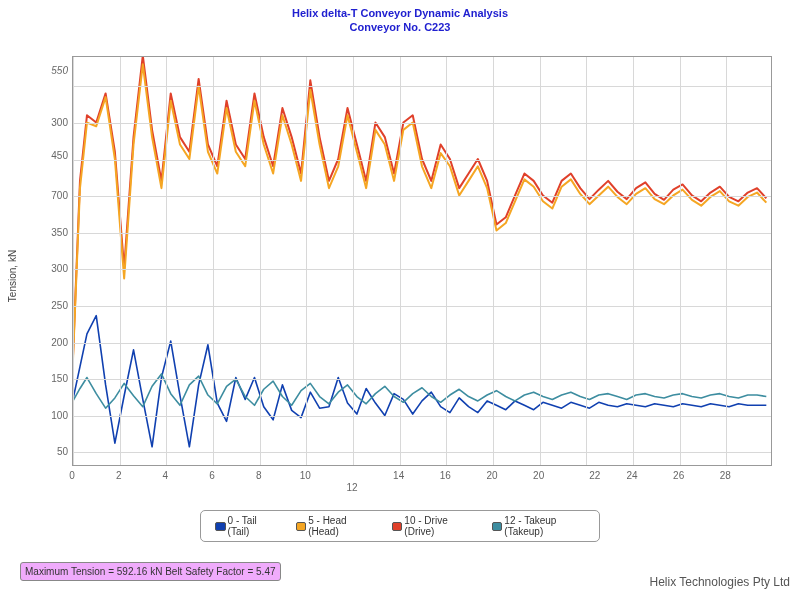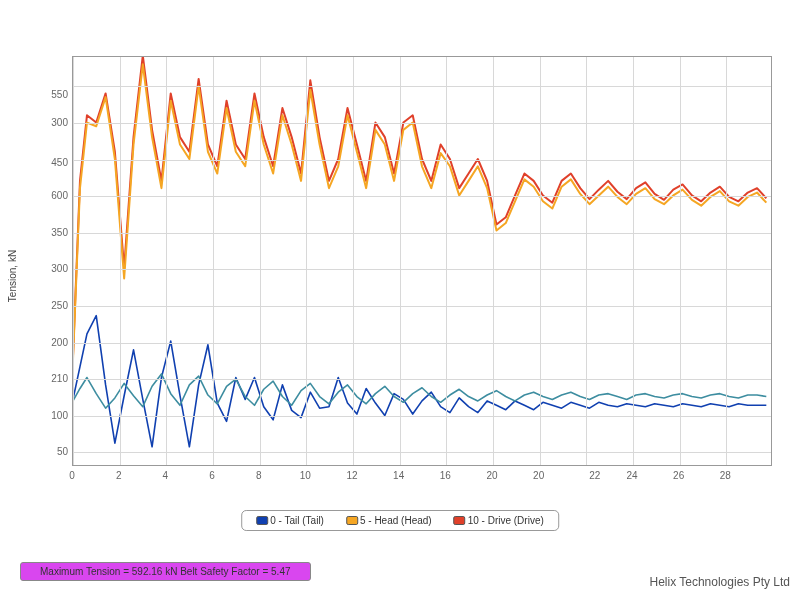--- a/index.html
+++ b/index.html
@@ -100,38 +100,40 @@
   .swatch {
     width: 12px; height: 9px;
     border: 1px solid #555;
     border-radius: 2px;
   }
   .status-box {
     position: absolute;
     left: 20px;
     top: 562px;
     border: 1px solid #888;
-    background: #d946ef;
+    background: #f0abfc;
     border-radius: 3px;
-    padding: 3px 19px;
+    padding: 3px 4px;
     font-size: 10px;
     color: #333;
   }
   .footer-brand {
     position: absolute;
     right: 10px;
     top: 575px;
     font-size: 12px;
     color: #555;
   }
 </style>
 </head>
 <body>
 
 <div class="titles">
+  <div>Helix delta-T Conveyor Dynamic Analysis</div>
+  <div>Conveyor No. C223</div>
 </div>
 
 <div class="chart-wrap">
   <div class="plot-area" id="plot">
     <svg class="lines" id="svglines" viewBox="0 0 700 410" preserveAspectRatio="none">
         <path d="M0.0 300.2 L7.0 124.5 L14.0 58.6 L23.3 65.9 L32.7 36.6 L42.0 95.2 L51.3 212.3 L60.7 80.5 L70.0 -1.5 L79.3 73.2 L88.7 124.5 L98.0 36.6 L107.3 80.5 L116.7 95.2 L126.0 22.0 L135.3 87.9 L144.7 109.8 L154.0 43.9 L163.3 87.9 L172.7 102.5 L182.0 36.6 L191.3 80.5 L200.7 109.8 L210.0 51.3 L219.3 80.5 L228.7 117.1 L238.0 23.4 L247.3 80.5 L256.7 124.5 L266.0 102.5 L275.3 51.3 L284.7 87.9 L294.0 124.5 L303.3 65.9 L312.7 80.5 L322.0 117.1 L331.3 65.9 L340.7 58.6 L350.0 102.5 L359.3 124.5 L368.7 87.9 L378.0 102.5 L387.3 131.8 L396.7 117.1 L406.0 102.5 L415.3 124.5 L424.7 168.4 L434.0 161.1 L443.3 139.1 L452.7 117.1 L462.0 124.5 L471.3 139.1 L480.7 146.4 L490.0 124.5 L499.3 117.1 L508.7 131.8 L518.0 142.8 L527.3 133.3 L536.7 124.5 L546.0 135.4 L555.3 142.8 L564.7 131.8 L574.0 125.9 L583.3 137.6 L592.7 143.5 L602.0 133.3 L611.3 128.1 L620.7 139.1 L630.0 145.0 L639.3 136.2 L648.7 130.3 L658.0 140.6 L667.3 145.0 L676.7 136.2 L686.0 131.8 L695.3 142.0 " fill="none" stroke="#e0402a" stroke-width="2" stroke-linejoin="round"></path>
         <path d="M0.0 303.8 L7.0 131.8 L14.0 65.9 L23.3 69.6 L32.7 40.3 L42.0 102.5 L51.3 222.6 L60.7 87.9 L70.0 7.3 L79.3 80.5 L88.7 131.8 L98.0 43.9 L107.3 87.9 L116.7 102.5 L126.0 29.3 L135.3 95.2 L144.7 117.1 L154.0 51.3 L163.3 95.2 L172.7 109.8 L182.0 43.9 L191.3 87.9 L200.7 117.1 L210.0 58.6 L219.3 87.9 L228.7 124.5 L238.0 32.9 L247.3 87.9 L256.7 131.8 L266.0 109.8 L275.3 58.6 L284.7 95.2 L294.0 131.8 L303.3 73.2 L312.7 87.9 L322.0 124.5 L331.3 73.2 L340.7 65.9 L350.0 109.8 L359.3 131.8 L368.7 96.6 L378.0 109.8 L387.3 139.1 L396.7 124.5 L406.0 109.8 L415.3 131.8 L424.7 174.3 L434.0 166.9 L443.3 145.0 L452.7 123.0 L462.0 130.3 L471.3 145.0 L480.7 152.3 L490.0 130.3 L499.3 123.0 L508.7 137.6 L518.0 147.9 L527.3 139.1 L536.7 130.3 L546.0 140.6 L555.3 147.9 L564.7 137.6 L574.0 131.8 L583.3 142.8 L592.7 147.9 L602.0 139.1 L611.3 133.3 L620.7 143.5 L630.0 149.4 L639.3 140.6 L648.7 134.7 L658.0 145.0 L667.3 149.4 L676.7 140.6 L686.0 136.2 L695.3 146.4 " fill="none" stroke="#f5a623" stroke-width="2" stroke-linejoin="round"></path>
         <path d="M0.0 344.1 L7.0 311.2 L14.0 278.2 L23.3 259.9 L32.7 329.5 L42.0 388.0 L51.3 340.4 L60.7 294.3 L70.0 344.1 L79.3 391.7 L88.7 322.1 L98.0 285.5 L107.3 340.4 L116.7 391.7 L126.0 329.5 L135.3 289.2 L144.7 347.8 L154.0 366.1 L163.3 322.1 L172.7 344.1 L182.0 322.1 L191.3 351.4 L200.7 364.6 L210.0 329.5 L219.3 355.1 L228.7 362.4 L238.0 336.8 L247.3 352.9 L256.7 351.4 L266.0 322.1 L275.3 347.8 L284.7 358.8 L294.0 333.1 L303.3 347.8 L312.7 360.2 L322.0 338.3 L331.3 344.1 L340.7 358.8 L350.0 345.6 L359.3 336.8 L368.7 351.4 L378.0 357.3 L387.3 342.6 L396.7 351.4 L406.0 357.3 L415.3 345.6 L424.7 350.0 L434.0 354.4 L443.3 345.6 L452.7 350.0 L462.0 354.4 L471.3 347.0 L480.7 350.0 L490.0 352.9 L499.3 347.0 L508.7 350.0 L518.0 352.9 L527.3 347.0 L536.7 350.0 L546.0 351.4 L555.3 348.5 L564.7 350.0 L574.0 351.4 L583.3 348.5 L592.7 350.0 L602.0 351.4 L611.3 348.5 L620.7 350.0 L630.0 351.4 L639.3 348.5 L648.7 350.0 L658.0 351.4 L667.3 348.5 L676.7 350.0 L686.0 350.0 L695.3 350.0 " fill="none" stroke="#1040b0" stroke-width="1.6" stroke-linejoin="round"></path>
         <path d="M0.0 345.6 L7.0 333.1 L14.0 322.1 L23.3 338.3 L32.7 352.9 L42.0 342.6 L51.3 328.0 L60.7 340.4 L70.0 351.4 L79.3 330.9 L88.7 318.5 L98.0 338.3 L107.3 350.0 L116.7 329.5 L126.0 320.7 L135.3 339.7 L144.7 348.5 L154.0 330.9 L163.3 323.6 L172.7 341.2 L182.0 350.0 L191.3 333.9 L200.7 325.8 L210.0 341.2 L219.3 350.0 L228.7 335.3 L238.0 328.0 L247.3 341.2 L256.7 348.5 L266.0 336.8 L275.3 329.5 L284.7 341.2 L294.0 348.5 L303.3 338.3 L312.7 330.9 L322.0 341.2 L331.3 347.0 L340.7 338.3 L350.0 332.4 L359.3 341.2 L368.7 347.0 L378.0 339.7 L387.3 333.9 L396.7 341.2 L406.0 345.6 L415.3 339.7 L424.7 335.3 L434.0 341.2 L443.3 345.6 L452.7 339.7 L462.0 336.8 L471.3 341.2 L480.7 344.1 L490.0 339.7 L499.3 336.8 L508.7 341.2 L518.0 344.1 L527.3 339.7 L536.7 338.3 L546.0 341.2 L555.3 344.1 L564.7 339.7 L574.0 338.3 L583.3 341.2 L592.7 342.6 L602.0 339.7 L611.3 338.3 L620.7 341.2 L630.0 342.6 L639.3 339.7 L648.7 338.3 L658.0 341.2 L667.3 342.6 L676.7 339.7 L686.0 339.7 L695.3 341.2 " fill="none" stroke="#3d8da0" stroke-width="1.6" stroke-linejoin="round"></path>
       </svg>
@@ -159,36 +161,36 @@
       <div class="grid-line-v" style="left: 466.667px;"></div>
       <div class="grid-line-v" style="left: 513.333px;"></div>
       <div class="grid-line-v" style="left: 560px;"></div>
       <div class="grid-line-v" style="left: 606.667px;"></div>
       <div class="grid-line-v" style="left: 653.333px;"></div>
     </div>
   <div class="y-axis-label">Tension, kN</div>
   <div class="x-axis-label" style="left:392px">Time, seconds</div>
 <div class="y-tick-label" style="top: 395.357px;">50</div>
     <div class="y-tick-label" style="top: 358.75px;">100</div>
-    <div class="y-tick-label" style="top: 322.143px;">210</div>
+    <div class="y-tick-label" style="top: 322.143px;">150</div>
     <div class="y-tick-label" style="top: 285.536px;">200</div>
     <div class="y-tick-label" style="top: 248.929px;">250</div>
     <div class="y-tick-label" style="top: 212.321px;">300</div>
     <div class="y-tick-label" style="top: 175.714px;">350</div>
-    <div class="y-tick-label" style="top: 139.107px;">600</div>
-    <div class="y-tick-label" style="top: 106px;">450</div>
+    <div class="y-tick-label" style="top: 139.107px;">700</div>
+    <div class="y-tick-label" style="top: 99px;">450</div>
     <div class="y-tick-label" style="top: 65.8929px;">300</div>
-    <div class="y-tick-label" style="top: 38px;">550</div>
+    <div class="y-tick-label" style="top: 14px; font-style: italic;">550</div>
     <div class="x-tick-label" style="left: 42px;">0</div>
     <div class="x-tick-label" style="left: 88.6667px;">2</div>
     <div class="x-tick-label" style="left: 135.333px;">4</div>
     <div class="x-tick-label" style="left: 182px;">6</div>
     <div class="x-tick-label" style="left: 228.667px;">8</div>
     <div class="x-tick-label" style="left: 275.333px;">10</div>
-    <div class="x-tick-label" style="left: 322px;">12</div>
+    <div class="x-tick-label" style="left: 322px; margin-top: 12px;">12</div>
     <div class="x-tick-label" style="left: 368.667px;">14</div>
     <div class="x-tick-label" style="left: 415.333px;">16</div>
     <div class="x-tick-label" style="left: 462px;">20</div>
     <div class="x-tick-label" style="left: 508.667px;">20</div>
     <div class="x-tick-label" style="left: 555.333px; text-align: right;">22</div>
     <div class="x-tick-label" style="left: 602px;">24</div>
     <div class="x-tick-label" style="left: 648.667px;">26</div>
     <div class="x-tick-label" style="left: 695.333px;">28</div>
   </div>
 
@@ -198,16 +200,20 @@
       <span>0 - Tail (Tail)</span>
     </div>
     <div class="legend-item">
       <div class="swatch" style="background: rgb(245, 166, 35);"></div>
       <span>5 - Head (Head)</span>
     </div>
     <div class="legend-item">
       <div class="swatch" style="background: rgb(224, 64, 42);"></div>
       <span>10 - Drive (Drive)</span>
     </div>
+    <div class="legend-item">
+      <div class="swatch" style="background: rgb(61, 141, 160);"></div>
+      <span>12 - Takeup (Takeup)</span>
+    </div>
   </div>
 
 <div class="status-box">Maximum Tension = 592.16 kN Belt Safety Factor = 5.47</div>
 <div class="footer-brand">Helix Technologies Pty Ltd</div>
 
 </body></html>

